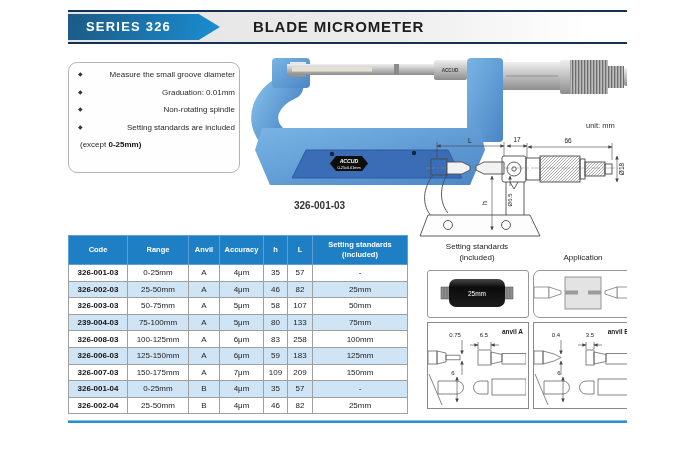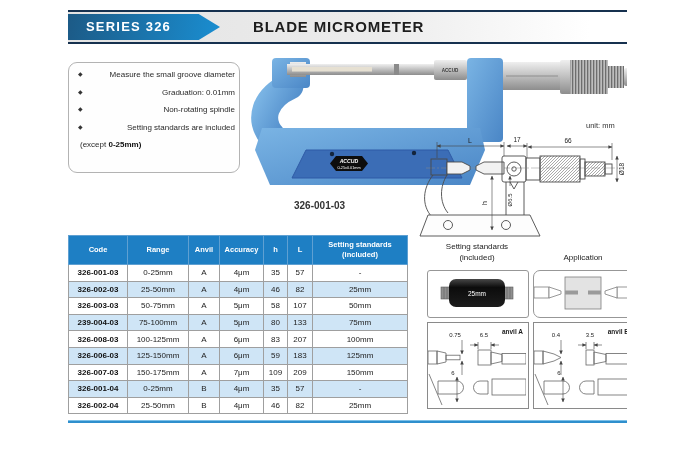--- a/index.html
+++ b/index.html
@@ -269,21 +269,21 @@
           <td>80</td>
           <td>133</td>
           <td>75mm</td>
         </tr>
         <tr>
           <td class="code">326-008-03</td>
           <td>100-125mm</td>
           <td>A</td>
           <td>6μm</td>
           <td>83</td>
-          <td>207</td>
+          <td>258</td>
           <td>100mm</td>
         </tr>
         <tr>
           <td class="code">326-006-03</td>
           <td>125-150mm</td>
           <td>A</td>
           <td>6μm</td>
           <td>59</td>
           <td>183</td>
           <td>125mm</td>

